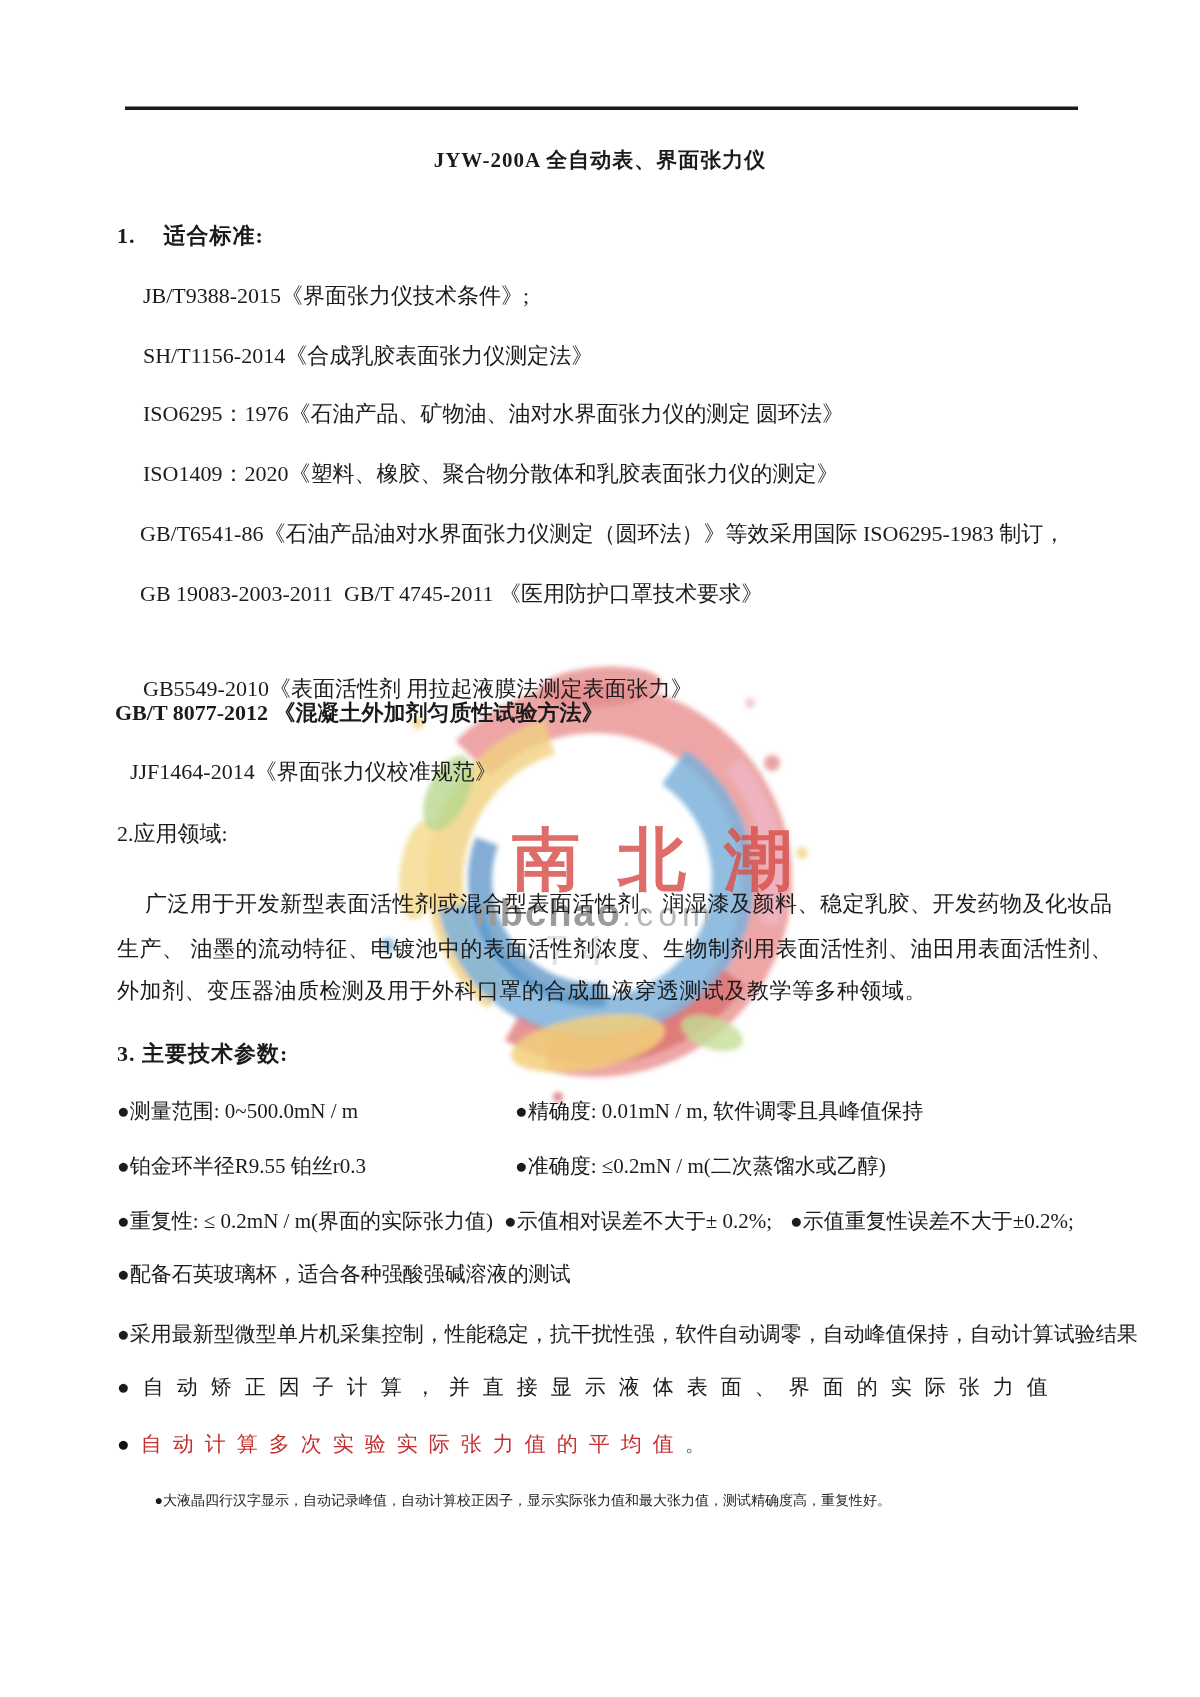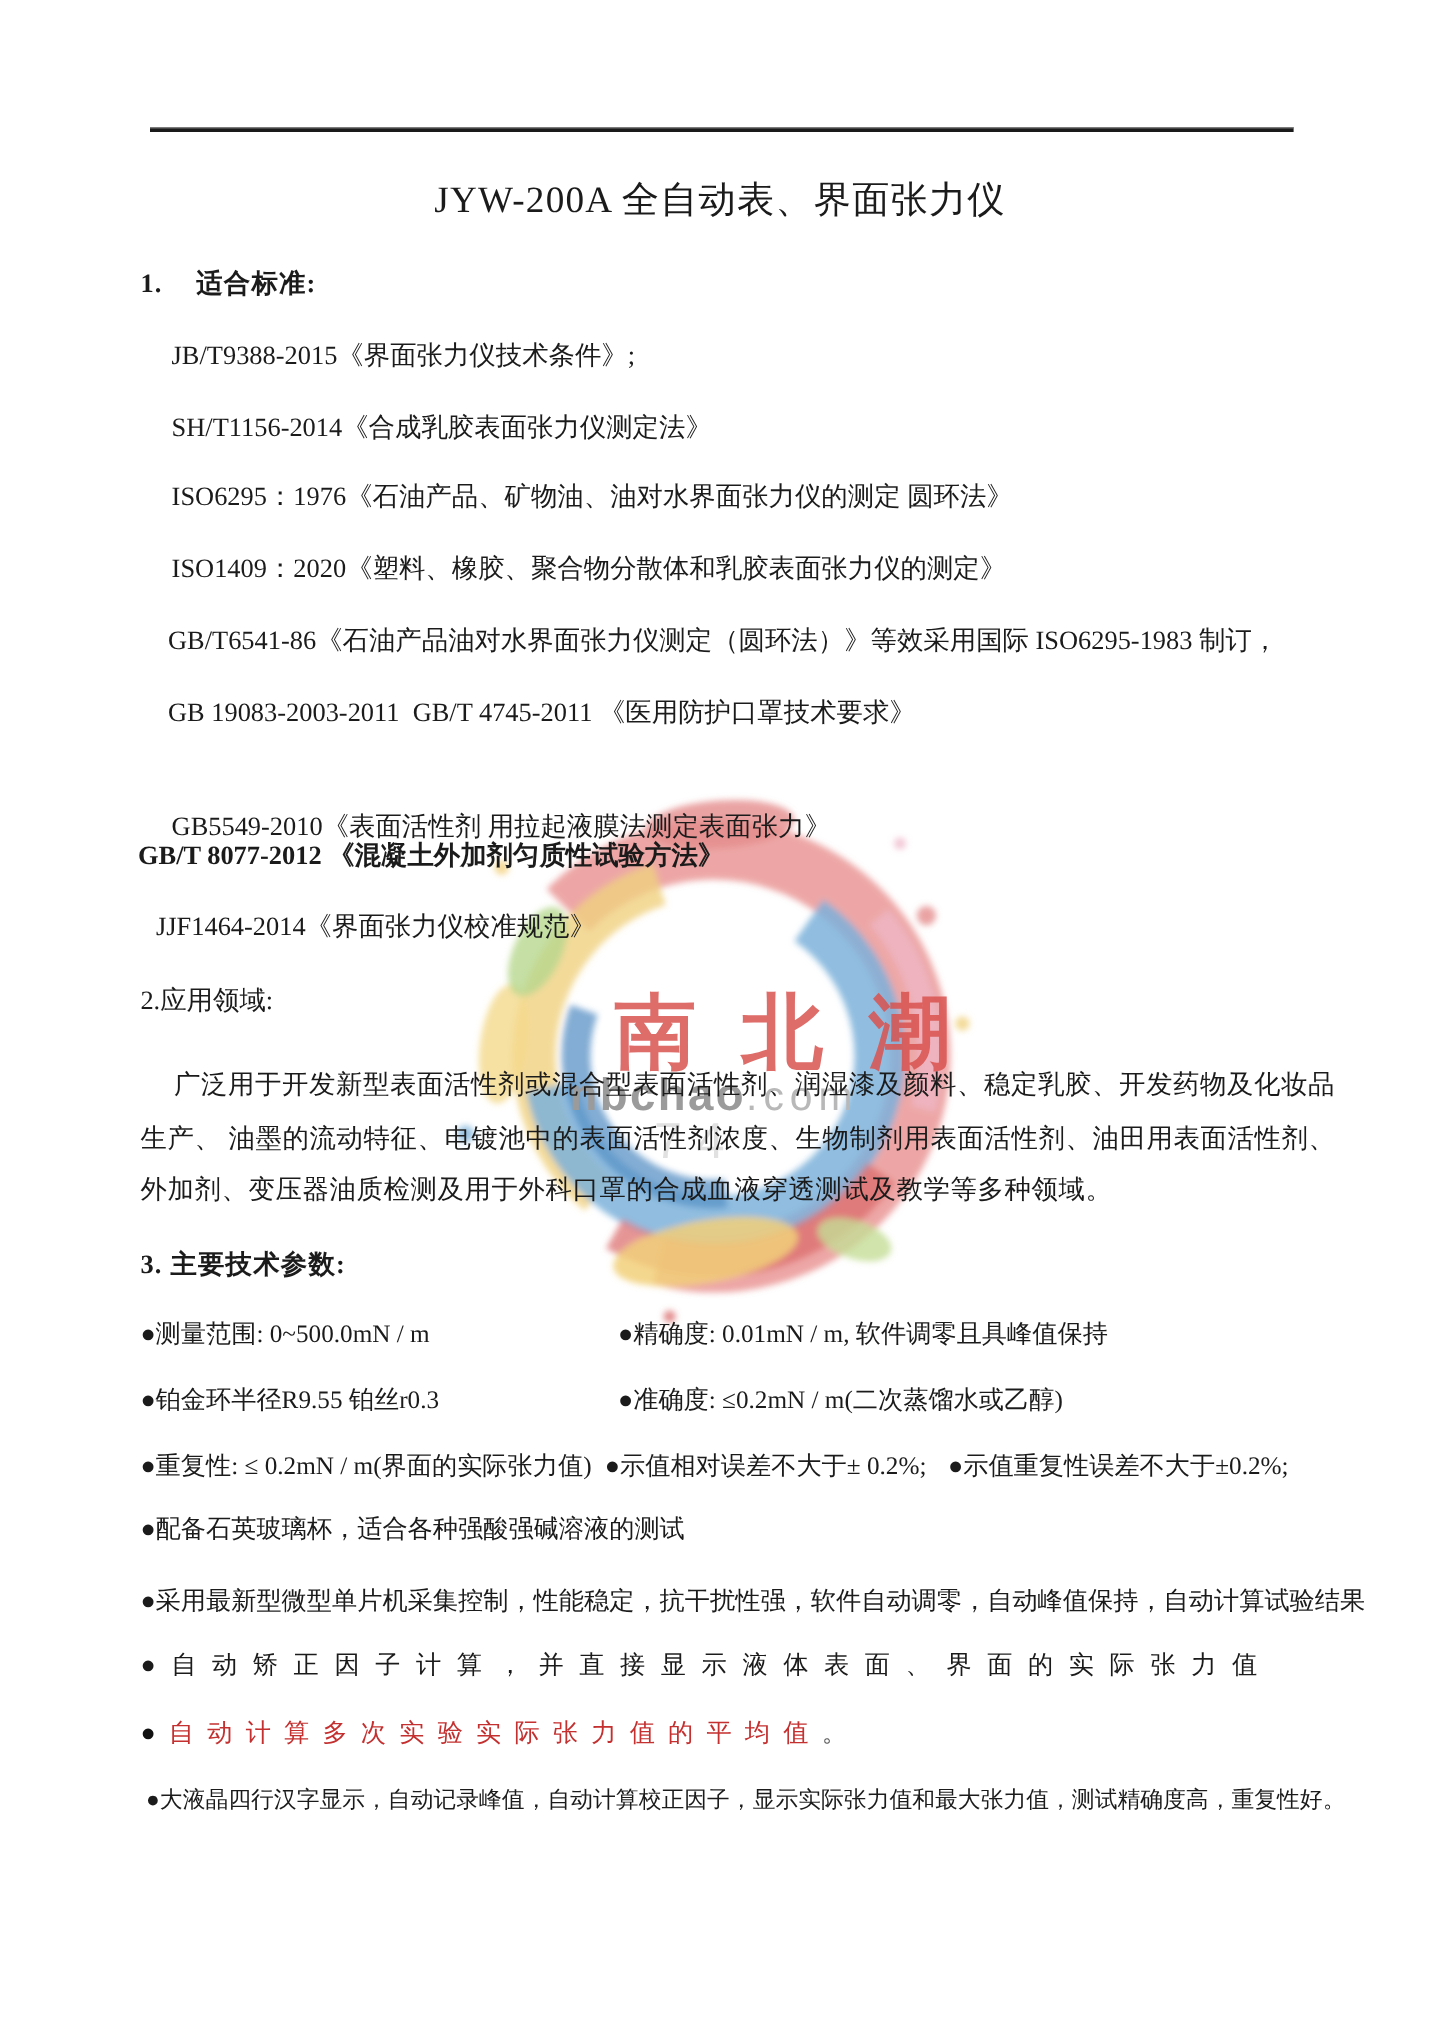--- a/index.html
+++ b/index.html
@@ -4,21 +4,21 @@
 <style>
   html,body{margin:0;padding:0;background:#ffffff;}
   .page{
     position:relative;width:1200px;height:1697px;background:#ffffff;
     font-family:"Liberation Serif","DejaVu Serif",serif;color:#1b1b1b;overflow:hidden;
   }
   .abs{position:absolute;white-space:pre;}
   .line{height:30px;line-height:30px;font-size:22px;}
   .spec{height:30px;line-height:30px;font-size:21px;}
   .hd{font-weight:bold;letter-spacing:1px;}
-  .title{top:146px;left:0;width:1200px;text-align:center;font-size:31px;letter-spacing:1px;}
+  .title{top:146px;left:0;width:1200px;text-align:center;font-size:21px;letter-spacing:1px;font-weight:bold;}
   .rule{position:absolute;top:106px;left:125px;width:953px;height:3px;background:#1a1a1a;border-top:1px solid #8a8a8a;}
   .para{font-size:22px;letter-spacing:0.5px;}
   .content{position:relative;z-index:2;}
   
   .wm{position:absolute;left:360px;top:645px;width:470px;height:470px;z-index:1;}
   .wm svg{position:absolute;left:0;top:0;}
   .wm-cn{
     position:absolute;left:0;top:178px;width:470px;text-align:right;
     font-weight:bold;font-size:68px;letter-spacing:38px;text-indent:38px;
     color:#d9534f;opacity:0.85;line-height:74px;
@@ -30,21 +30,21 @@
   .wm-en .nb{font-weight:bold;font-size:38px;color:#9b9b9b;letter-spacing:2px;}
   .wm-en .dot{font-weight:normal;font-size:34px;color:#b8b8b8;letter-spacing:5px;}
   .wm-digits{
     position:absolute;left:185px;top:282px;font-family:"Liberation Sans","DejaVu Sans",sans-serif;
     font-size:42px;color:#c9c9c9;opacity:0.55;letter-spacing:12px;
   }
   .red-text{color:#c43030;letter-spacing:11px;}
   .red-bullet{color:#111111;letter-spacing:11px;}
   .red-period{color:#555555;}
   .wide{letter-spacing:13px;}
-  .small18{font-size:19px;}
+  .small18{font-size:14px;margin-left:34px;}
 </style>
 </head>
 <body>
 
 <div class="page">
 
   <div class="wm">
     <svg width="470" height="470" viewBox="0 0 470 470">
       <defs>
         <filter id="wmblur" x="-20%" y="-20%" width="140%" height="140%">

